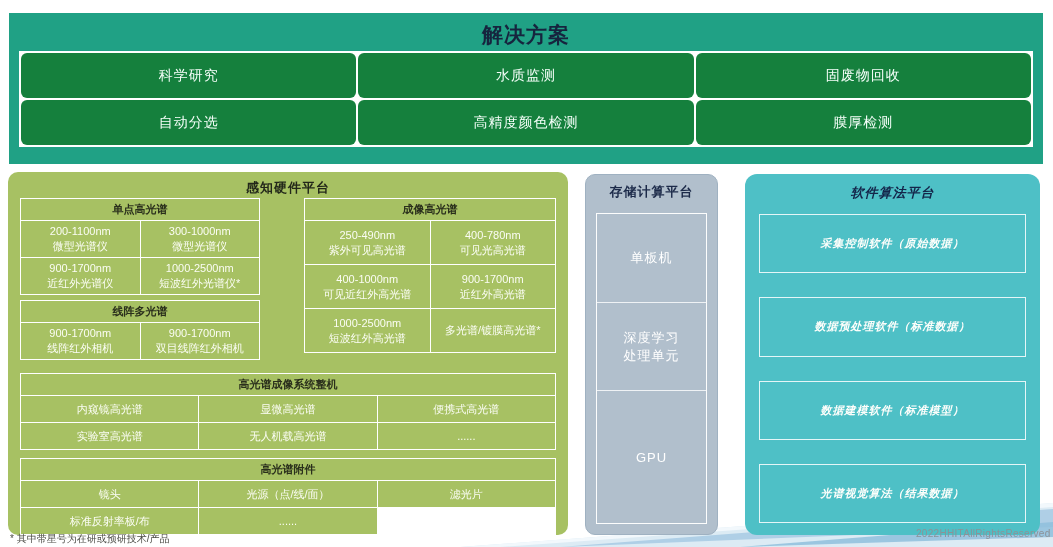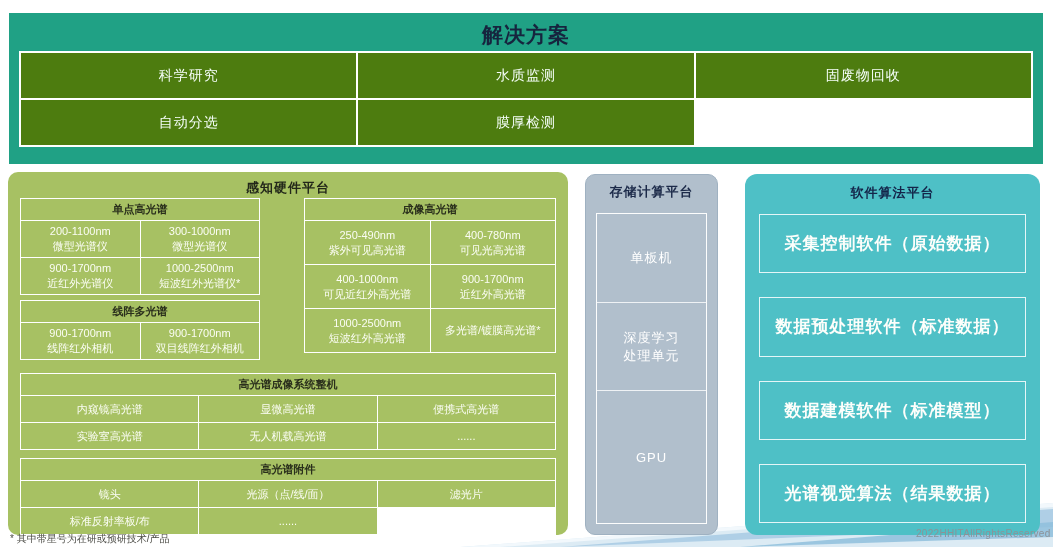--- a/index.html
+++ b/index.html
@@ -6,21 +6,21 @@
   body{font-family:"Liberation Sans","DejaVu Sans",sans-serif;}
   .stage{position:relative;width:1053px;height:547px;background:#fff;overflow:hidden;}
 
   
   .ribbon{position:absolute;left:0;top:0;width:1053px;height:547px;z-index:0;pointer-events:none;}
 
   
   .top-box{position:absolute;left:9px;top:13px;width:1034px;height:151px;background:#20A185;z-index:1;}
   .top-title{position:absolute;left:0;top:8px;width:100%;text-align:center;font-size:21px;font-weight:700;color:#16243E;letter-spacing:1px;}
   .sol-table{position:absolute;left:10px;right:10px;top:38px;bottom:17px;display:grid;grid-template-columns:repeat(3,1fr);grid-auto-rows:1fr;background:#fff;gap:2px;border:2px solid #fff;}
-  .sol-cell{background:#4d7c0f;display:flex;align-items:center;justify-content:center;color:#F6FFFA;font-size:14px;letter-spacing:1px;}
+  .sol-cell{background:#15803d;display:flex;align-items:center;justify-content:center;color:#F6FFFA;font-size:14px;letter-spacing:1px;border-radius:6px;}
 
   
   .hw-box{position:absolute;left:8px;top:172px;width:560px;height:363px;background:#A7C163;border-radius:10px;z-index:1;padding:7px 12px 9px;box-sizing:border-box;}
   .hw-title{text-align:center;font-size:13px;font-weight:700;color:#23281A;letter-spacing:1px;margin-bottom:1px;}
   .hw-grid{display:grid;background:#fff;gap:1px;border:1px solid #fff;}
   .g2{grid-template-columns:1fr 1fr;}
   .g3{grid-template-columns:repeat(3,1fr);}
   .hw-head{grid-column:1/-1;background:#A7C163;text-align:center;font-size:11px;font-weight:700;color:#2A2F1C;padding:3px 2px;}
   .hw-cell{background:#A7C163;display:flex;flex-direction:column;align-items:center;justify-content:center;color:#FBFDF4;font-size:11px;line-height:1.35;text-align:center;padding:2px;}
   .hw-cell .rng:empty{display:none;}
@@ -36,24 +36,24 @@
   .hw-acc .hw-cell{min-height:22px;}
 
   
   .comp-box{position:absolute;left:585px;top:174px;width:133px;height:361px;background:#B1BFCC;border:1px solid #9FB1C1;border-radius:10px;z-index:1;padding:8px 10px 10px;box-sizing:border-box;display:flex;flex-direction:column;}
   .comp-title{text-align:center;font-size:13px;font-weight:700;color:#1C2A49;letter-spacing:1px;margin-bottom:12px;}
   .comp-table{flex:1;display:grid;grid-template-rows:1fr 1fr 1.5fr;background:rgba(255,255,255,.8);gap:1px;border:1px solid rgba(255,255,255,.8);}
   .comp-cell{background:#B1BFCC;display:flex;align-items:center;justify-content:center;color:#fff;font-size:13px;letter-spacing:1px;text-align:center;}
   .pre{white-space:pre-line;}
 
   
-  .sw-box{position:absolute;left:745px;top:174px;width:295px;height:361px;background:#4EC0C6;border-radius:12px;z-index:1;padding:10px 14px 12px;box-sizing:border-box;display:flex;flex-direction:column;}
+  .sw-box{position:absolute;left:745px;top:174px;width:295px;height:361px;background:#4EC0C6;border-radius:12px;z-index:1;padding:10px 14px 12px;box-sizing:border-box;display:flex;flex-direction:column;font-style:italic;}
   .sw-title{text-align:center;font-size:13px;font-weight:700;color:#14254A;letter-spacing:1px;margin-bottom:12px;}
   .sw-list{flex:1;display:flex;flex-direction:column;gap:24px;}
-  .sw-item{flex:1;border:1px solid rgba(255,255,255,.85);display:flex;align-items:center;justify-content:center;color:#FDFEFB;font-size:17px;font-weight:700;letter-spacing:1px;text-align:center;}
+  .sw-item{flex:1;border:1px solid rgba(255,255,255,.85);display:flex;align-items:center;justify-content:center;color:#FDFEFB;font-size:11px;font-weight:700;letter-spacing:1px;text-align:center;}
 
   
   .footnote{position:absolute;left:10px;top:532px;font-size:10px;color:#4B4B45;z-index:2;}
   .watermark{position:absolute;left:916px;top:528px;width:137px;overflow:hidden;white-space:nowrap;font-size:10px;color:#8B9298;z-index:2;letter-spacing:.3px;}
 </style>
 </head>
 <body>
 
 <div class="stage">
 
@@ -64,20 +64,21 @@
     <polygon points="460,547 1053,503 1053,507 500,547" fill="#F2F8FC"></polygon>
   </svg>
 
   <div class="top-box">
     <div class="top-title">解决方案</div>
     <div class="sol-table">
       <div class="sol-cell">科学研究</div>
       <div class="sol-cell">水质监测</div>
       <div class="sol-cell">固废物回收</div>
       <div class="sol-cell">自动分选</div>
+      <div class="sol-cell">高精度颜色检测</div>
       <div class="sol-cell">膜厚检测</div>
     </div>
   </div>
 
   <div class="hw-box">
     <div class="hw-title">感知硬件平台</div>
 
     <div class="hw-top">
       <div class="hw-colL">
 

